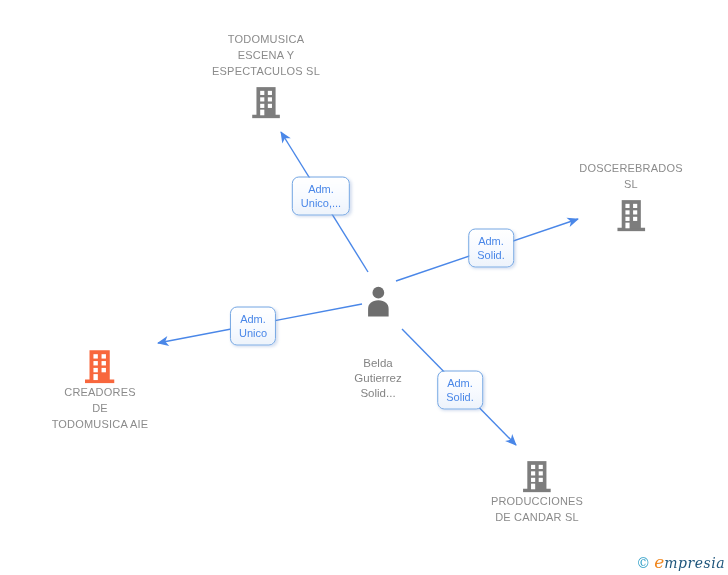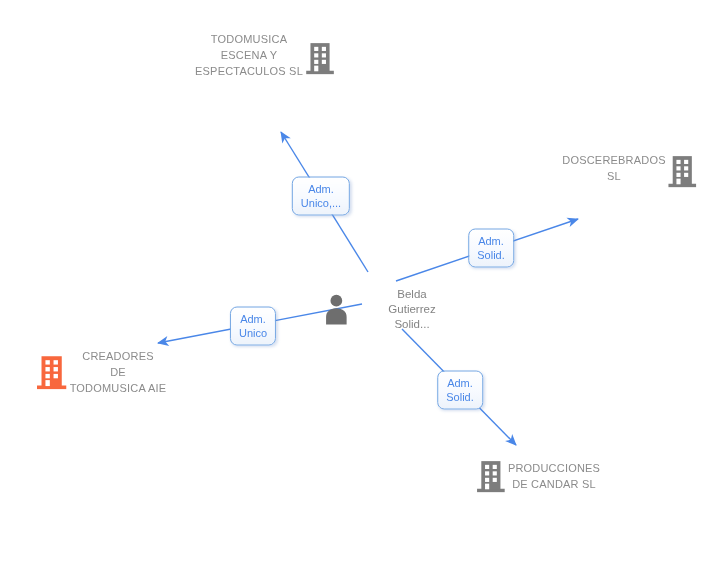--- a/index.html
+++ b/index.html
@@ -18,21 +18,21 @@
   }
   svg.edges {
     position: absolute;
     left: 0; top: 0;
     width: 728px; height: 575px;
     display: block;
   }
   .node {
     position: absolute;
     display: flex;
-    flex-direction: row;
+    flex-direction: column;
     align-items: center;
     transform: translateX(-50%);
     cursor: pointer;
   }
   .node .label {
     text-align: center;
     color: #8b8b8b;
     font-size: 11px;
     line-height: 16px;
     letter-spacing: 0.2px;
@@ -107,21 +107,21 @@
       <rect x="10.5" y="5.5" width="3.9" height="3.9" fill="#ffffff"></rect>
       <rect x="17.7" y="5.5" width="3.9" height="3.9" fill="#ffffff"></rect>
       <rect x="10.5" y="11.6" width="3.9" height="3.9" fill="#ffffff"></rect>
       <rect x="17.7" y="11.6" width="3.9" height="3.9" fill="#ffffff"></rect>
       <rect x="10.5" y="17.7" width="3.9" height="3.9" fill="#ffffff"></rect>
       <rect x="17.7" y="17.7" width="3.9" height="3.9" fill="#ffffff"></rect>
       <rect x="10.5" y="23.2" width="3.9" height="5.3" fill="#ffffff"></rect>
     </svg>
   </div>
 
-  <div class="node" style="left:631px; top:148px;">
+  <div class="node" style="left:631px; top:160px;">
     <div class="label">
       <div>DOSCEREBRADOS</div>
       <div>SL</div>
     </div>
     <svg class="icon gap-below-label" width="34" height="34" viewBox="0 0 32 32">
       <rect x="3" y="28" width="26" height="3.2" fill="#7d7d7d"></rect>
       <rect x="7" y="2" width="18" height="26.5" fill="#7d7d7d"></rect>
       <rect x="10.5" y="5.5" width="3.9" height="3.9" fill="#ffffff"></rect>
       <rect x="17.7" y="5.5" width="3.9" height="3.9" fill="#ffffff"></rect>
       <rect x="10.5" y="11.6" width="3.9" height="3.9" fill="#ffffff"></rect>
@@ -191,14 +191,17 @@
   </div>
   <div class="edge-label" style="left:253px; top:326px;">
     <div>Adm.</div>
     <div>Unico</div>
   </div>
   <div class="edge-label" style="left:460px; top:390px;">
     <div>Adm.</div>
     <div>Solid.</div>
   </div>
 
+  <div class="watermark">
+    <span class="copy">©</span><span class="brand-e">e</span><span class="brand-rest">mpresia</span>
+  </div>
 
 </div>
 
 </body></html>

